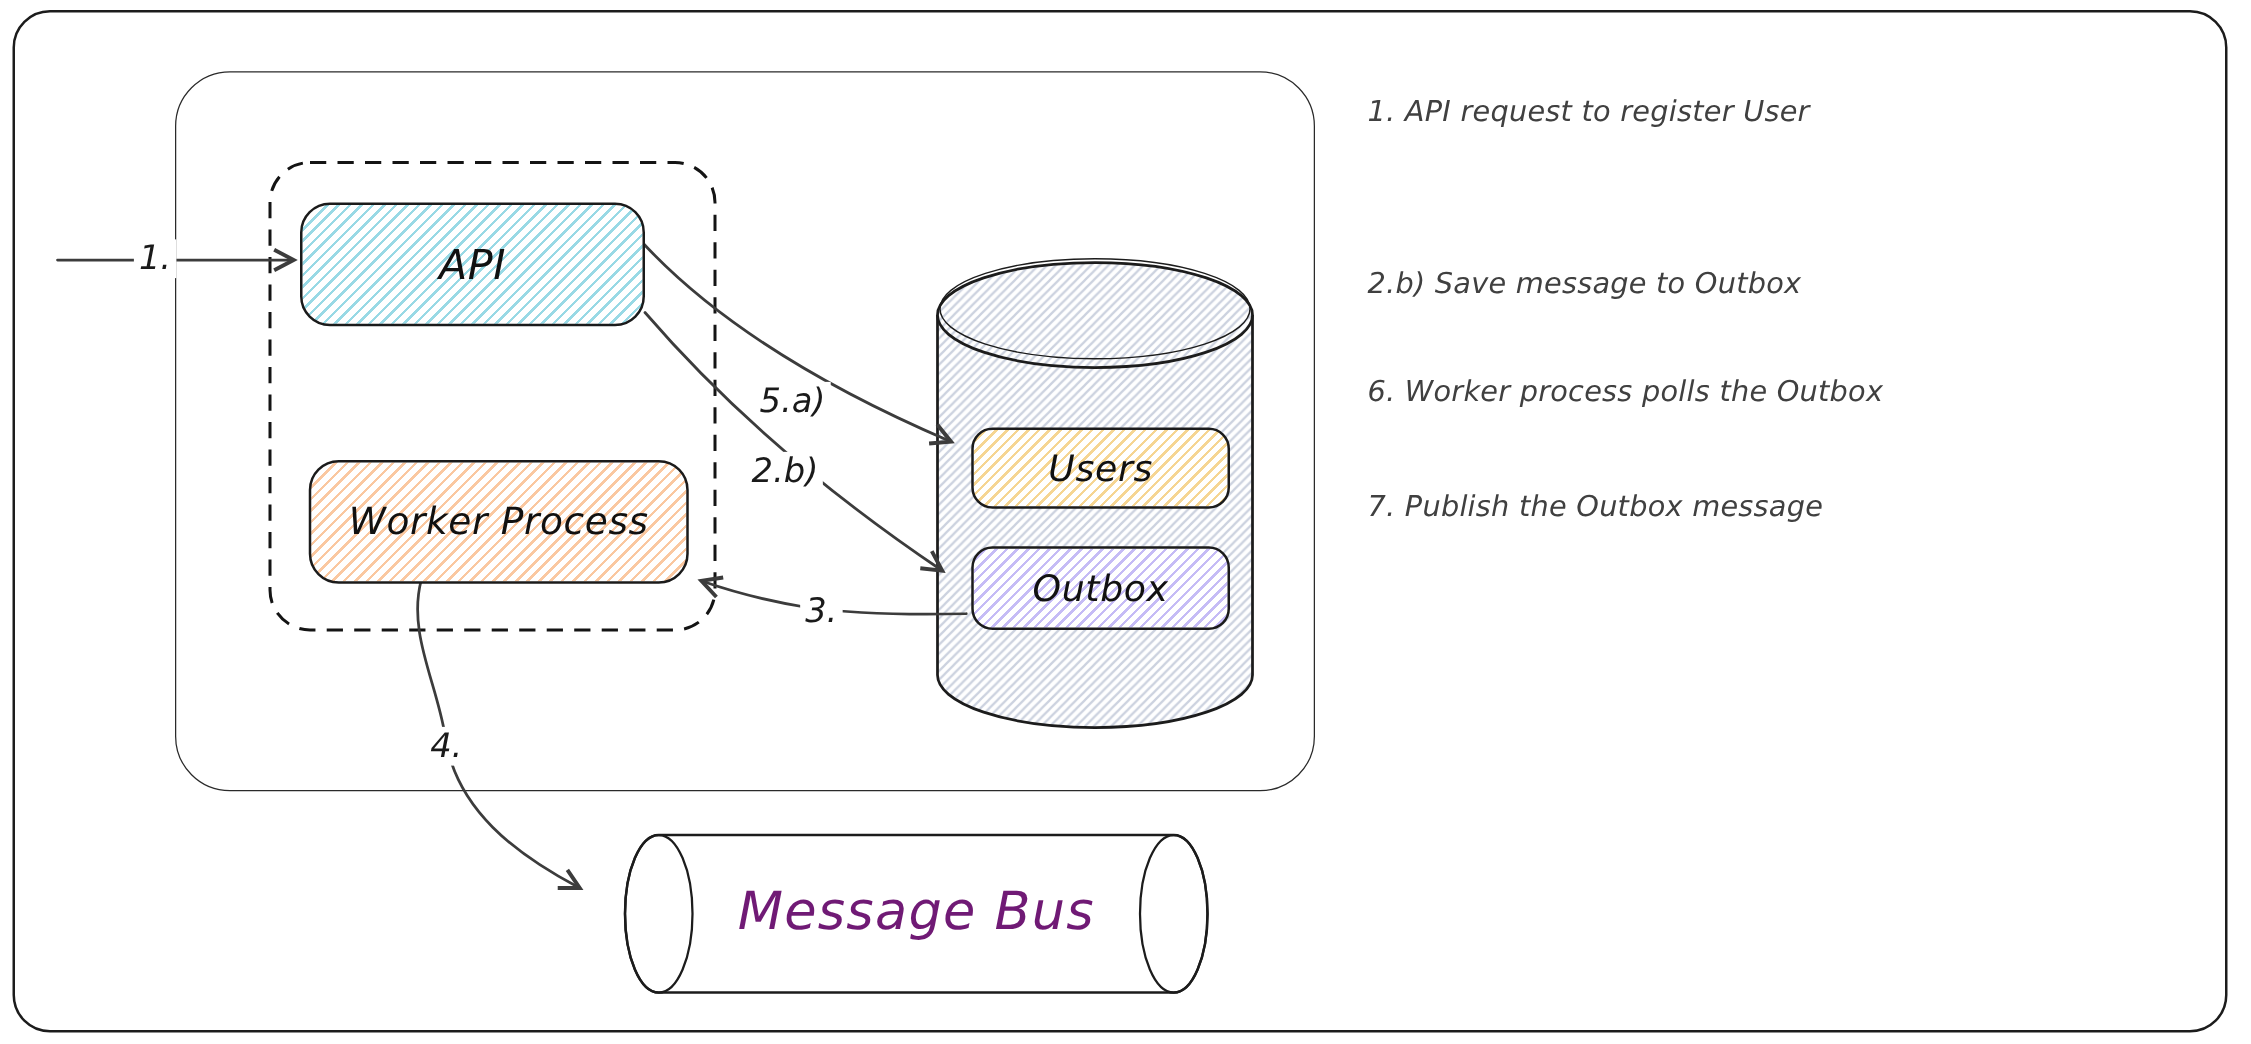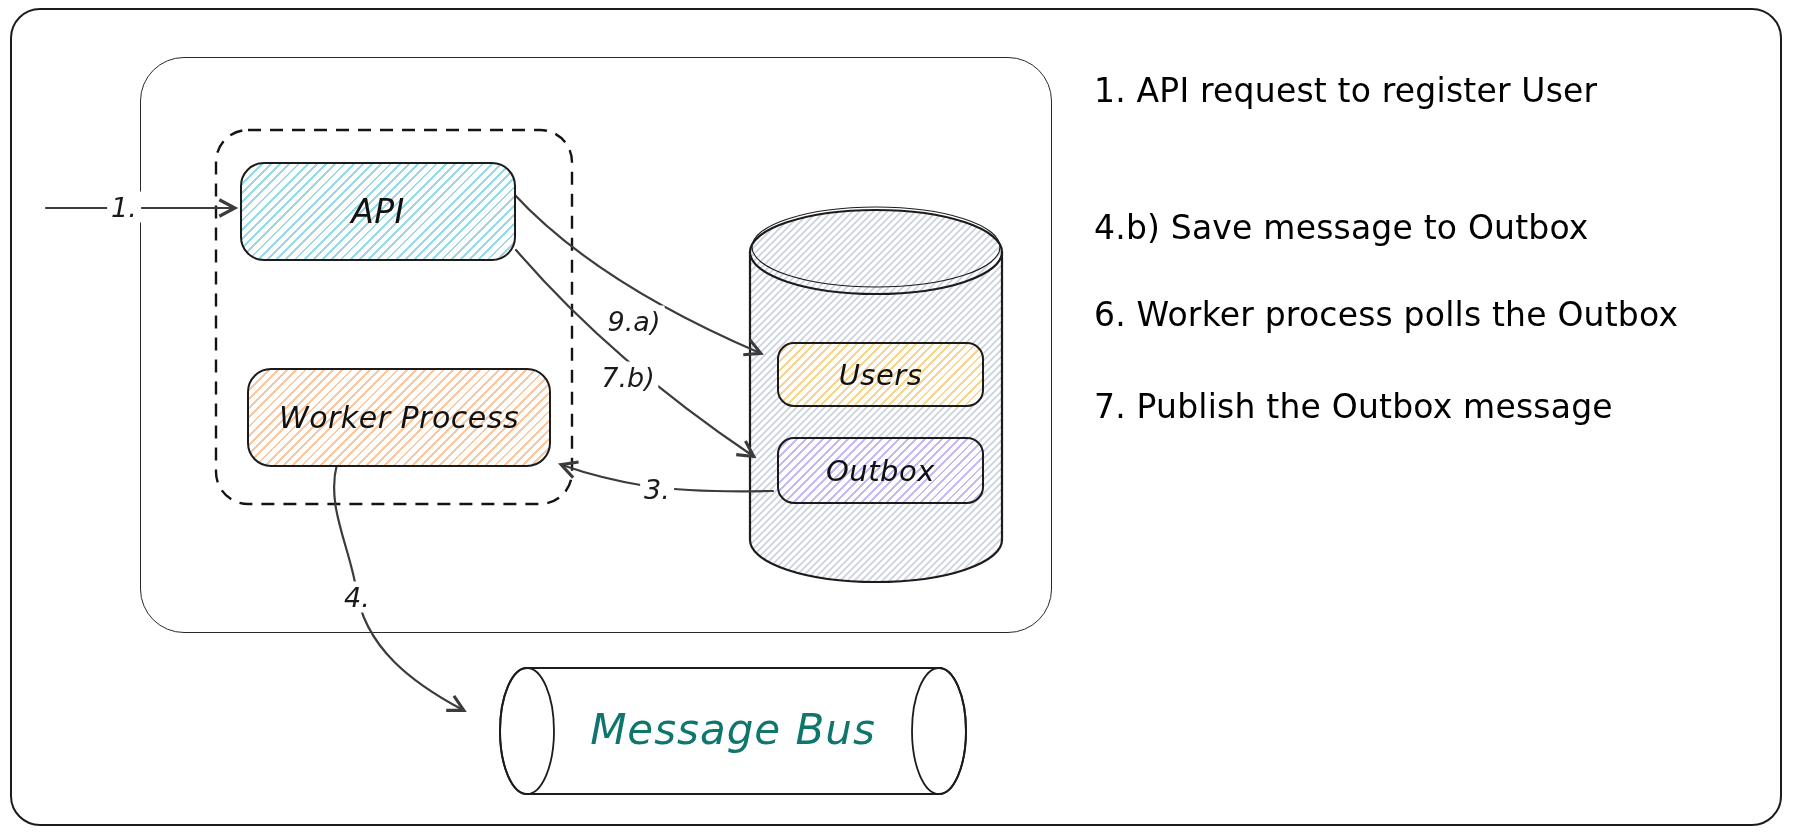--- a/index.html
+++ b/index.html
@@ -40,32 +40,32 @@
   .outbox-box{
     left:777px;top:437px;width:203px;height:63px;border-radius:17px;
     background-image:repeating-linear-gradient(135deg,rgba(162,146,240,.62) 0 2px,transparent 2px 6px);
   }
   .api-box .node-label{font-size:33px;}
   .worker-box .node-label{font-size:30px;}
   .users-box .node-label,.outbox-box .node-label{font-size:29px;}
   
   .mb-label{
     position:absolute;left:733px;top:731px;transform:translate(-50%,-54%);
-    z-index:2;font-size:42px;font-style:italic;letter-spacing:1px;color:#0f766e;white-space:nowrap;
+    z-index:2;font-size:42px;font-style:italic;letter-spacing:1px;color:#701a75;white-space:nowrap;
   }
   
   .step-label{
     position:absolute;z-index:3;transform:translate(-50%,-50%);
     background:#fff;padding:0 4px;font-size:27px;font-style:italic;color:#1a1a1a;white-space:nowrap;
   }
   
   .legend{position:absolute;left:1094px;top:0;width:660px;z-index:2;}
   .legend p{
-    position:absolute;margin:0;font-size:33px;line-height:45px;
-    color:#000000;white-space:nowrap;letter-spacing:.2px;
+    position:absolute;margin:0;font-size:23px;line-height:45px;font-style:italic;
+    color:#404040;white-space:nowrap;letter-spacing:.2px;
   }
   .legend-1{top:68px;}
   .legend-2{top:160px;}
   .legend-3{top:292px;}
   .legend-4{top:384px;}
 </style>
 </head>
 <body>
 
 <div class="canvas">
@@ -117,28 +117,28 @@
   <div class="node outbox-box hand">
     <span class="node-label">Outbox</span>
   </div>
   <div class="node users-box hand">
     <span class="node-label">Users</span>
   </div>
 
   <div class="mb-label">Message Bus</div>
 
   <div class="step-label" style="left:124px;top:207px;">1.</div>
-  <div class="step-label" style="left:634px;top:321px;">9.a)</div>
-  <div class="step-label" style="left:628px;top:377px;">7.b)</div>
+  <div class="step-label" style="left:634px;top:321px;">5.a)</div>
+  <div class="step-label" style="left:628px;top:377px;">2.b)</div>
   <div class="step-label" style="left:657px;top:489px;">3.</div>
   <div class="step-label" style="left:357px;top:597px;">4.</div>
 
   <div class="legend">
     <p class="legend-1">1. API request to register User</p>
     <p class="legend-2">
       <br>
-      <span>4.b) Save message to Outbox</span>
+      <span>2.b) Save message to Outbox</span>
     </p>
     <p class="legend-3">6. Worker process polls the Outbox</p>
     <p class="legend-4">7. Publish the Outbox message</p>
   </div>
 
 </div>
 
 </body></html>

